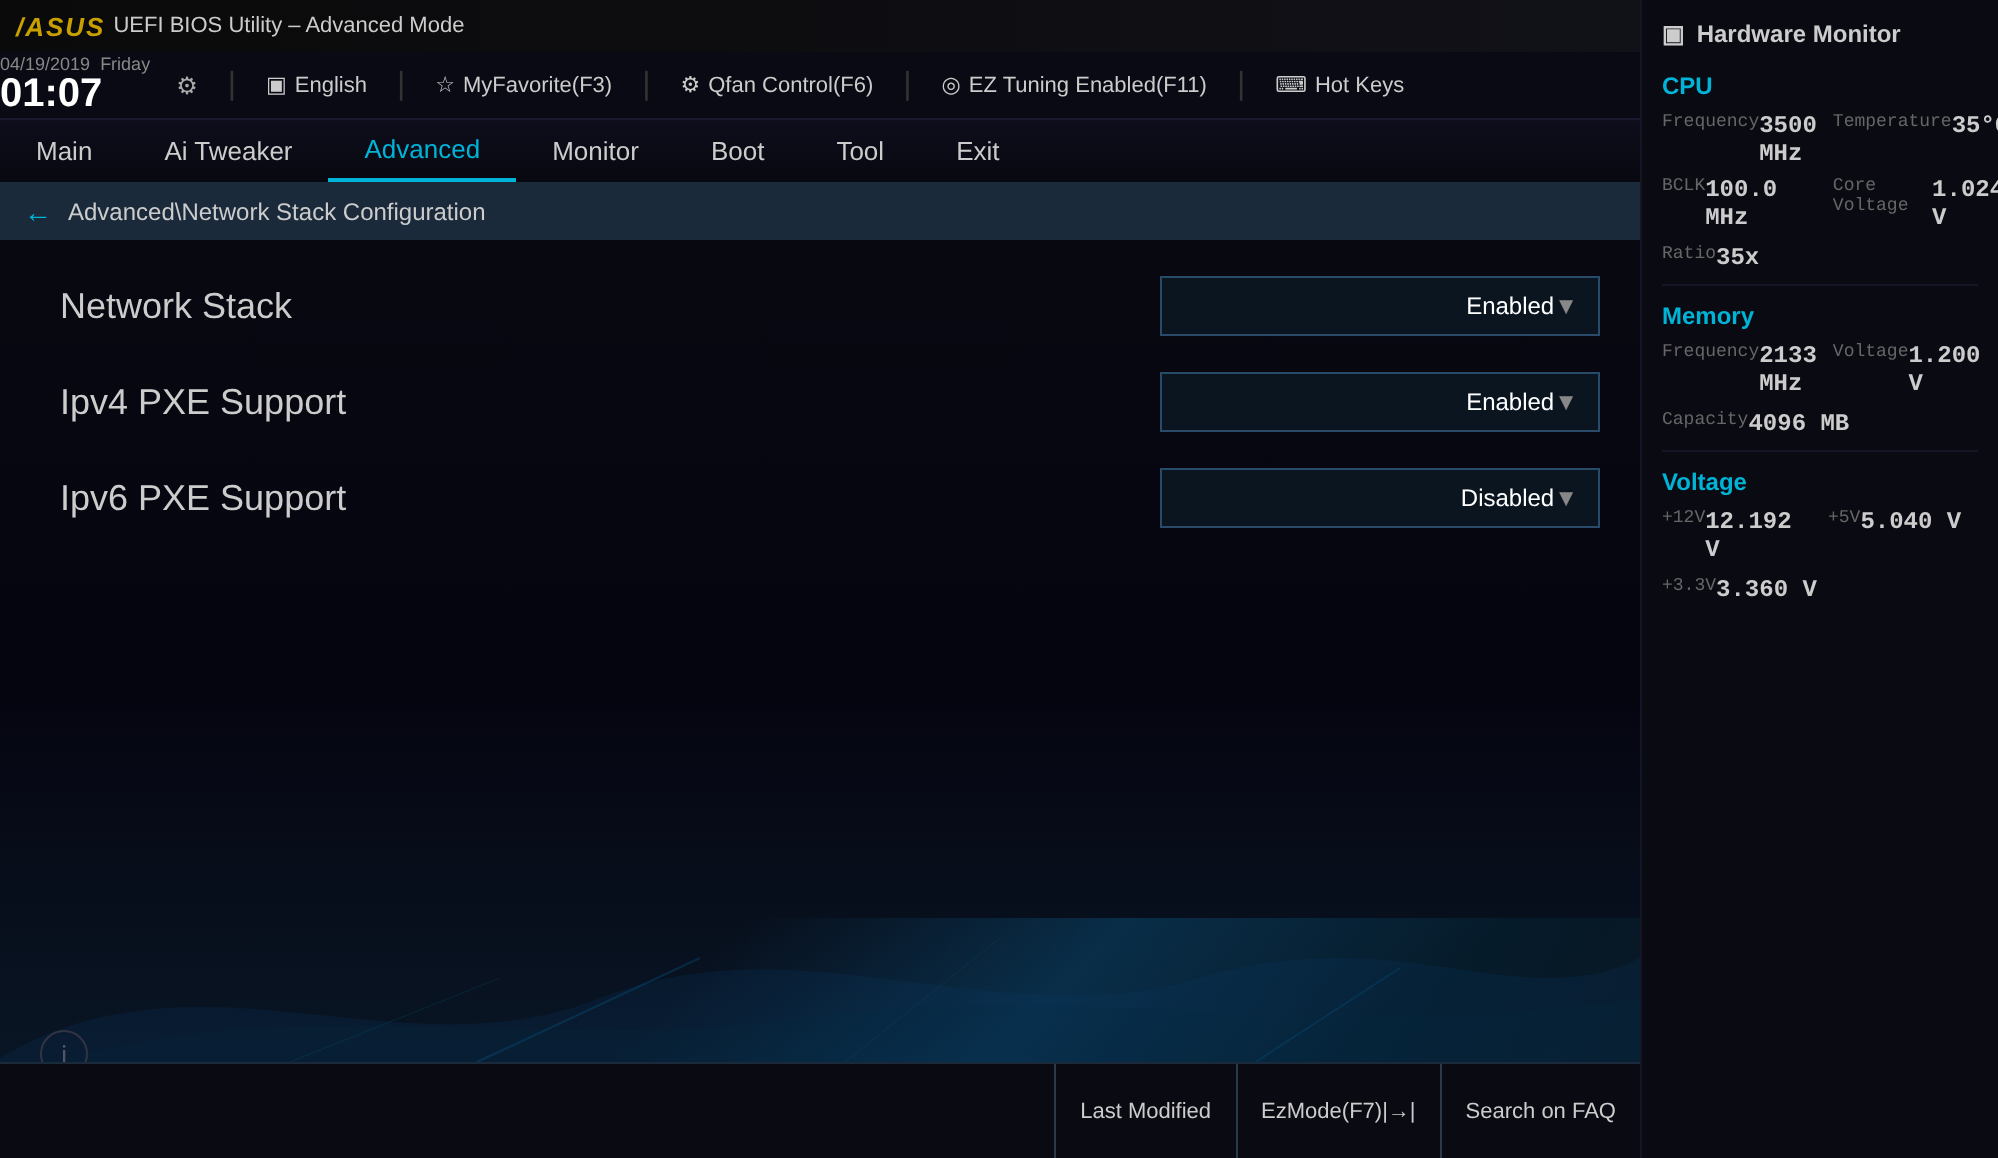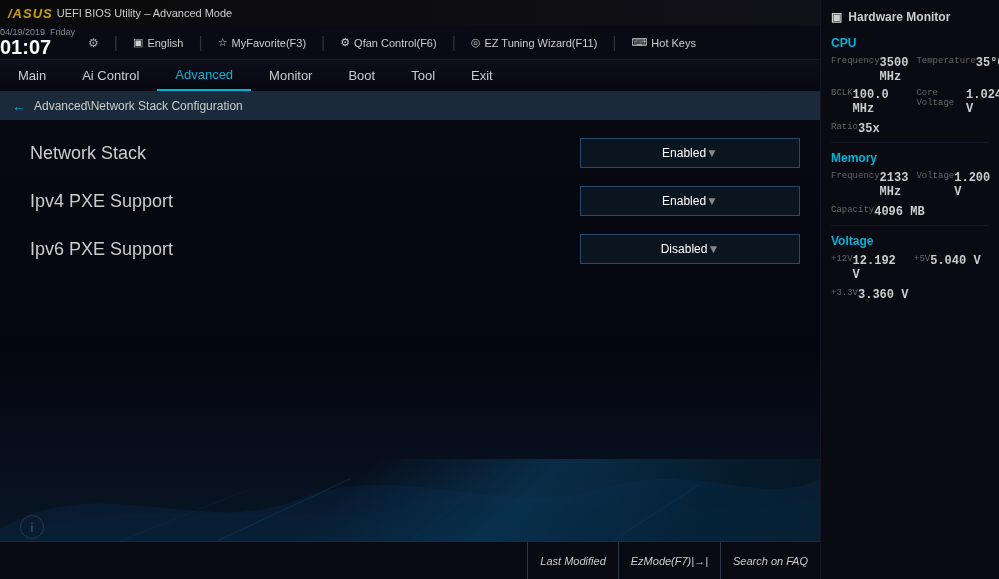--- a/index.html
+++ b/index.html
@@ -200,49 +200,48 @@
     }
 
     .setting-dropdown {
       margin-left: auto;
       width: 220px;
       height: 30px;
       background: #0a1520;
       border: 1px solid #2a4a6a;
       display: flex;
       align-items: center;
-      justify-content: center;
+      justify-content: flex-end;
       padding: 0 10px;
       cursor: pointer;
       position: relative;
     }
 
     .setting-dropdown .val {
       color: #fff;
       font-size: 12px;
     }
 
     .setting-dropdown .arrow {
       color: #888;
       font-size: 12px;
     }
 
     
     .footer-bar {
       position: absolute;
       bottom: 0; left: 0;
       width: 820px;
-      height: 38px;
+      height: 48px;
       background: #0a0a12;
       display: flex;
       align-items: flex-end;
       justify-content: flex-end;
       z-index: 10;
       border-top: 1px solid #1a2a3a;
-      font-style: italic;
     }
 
     .footer-item {
       color: #ccc;
       font-size: 11px;
       padding: 0 12px;
       height: 100%;
       display: flex;
       align-items: center;
       border-left: 1px solid #2a3a4a;
@@ -389,34 +388,34 @@
 
   <div class="info-item">
     <span>⚙</span>
     <span>Qfan Control(F6)</span>
   </div>
 
   <span class="info-separator">|</span>
 
   <div class="info-item">
     <span>◎</span>
-    <span>EZ Tuning Wizard(F11)</span>
+    <span>EZ Tuning Enabled(F11)</span>
   </div>
 
   <span class="info-separator">|</span>
 
   <div class="info-item">
     <span>⌨</span>
     <span>Hot Keys</span>
   </div>
 </div>
 
 <div class="nav-bar">
   <div class="nav-item">Main</div>
-  <div class="nav-item">Ai Control</div>
+  <div class="nav-item">Ai Tweaker</div>
   <div class="nav-item active">Advanced</div>
   <div class="nav-item">Monitor</div>
   <div class="nav-item">Boot</div>
   <div class="nav-item">Tool</div>
   <div class="nav-item">Exit</div>
 </div>
 
 <div class="breadcrumb-bar">
   <span class="breadcrumb-arrow">←</span>
   <span class="breadcrumb-text">Advanced\Network Stack Configuration</span>

